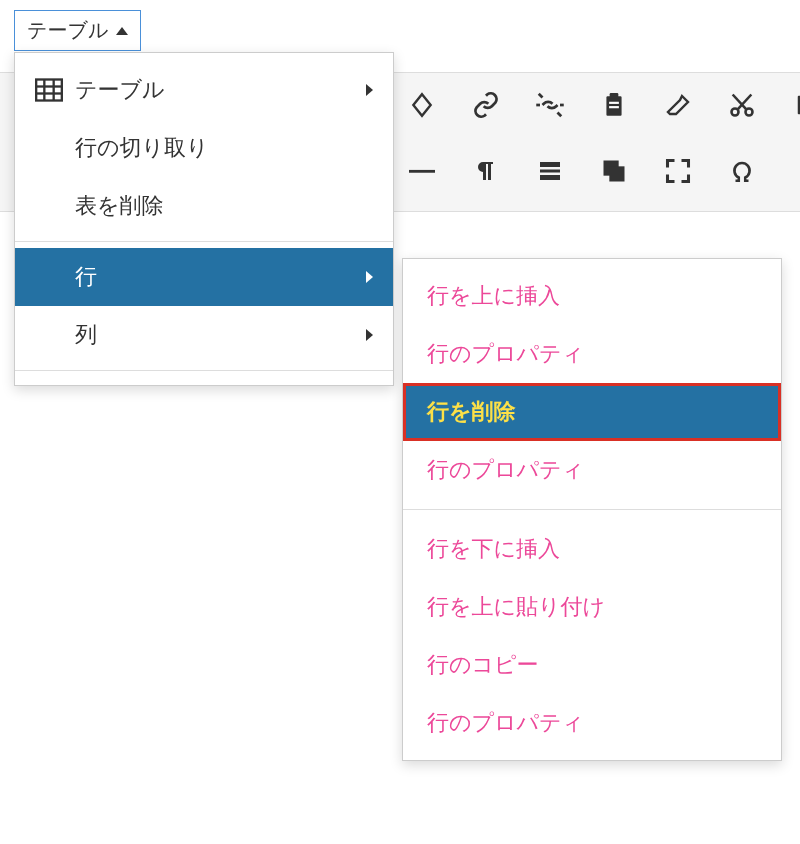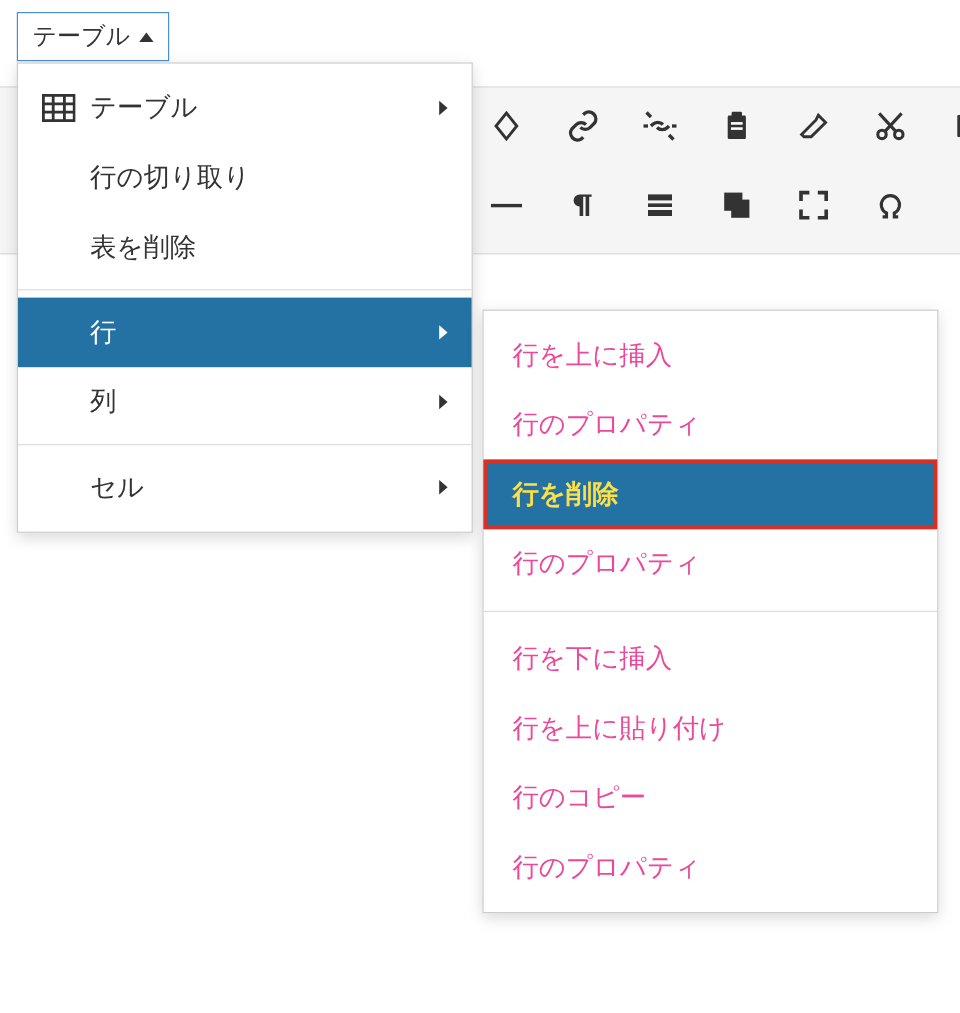--- a/index.html
+++ b/index.html
@@ -276,25 +276,20 @@
   </div>
 
   <div class="menu-item">
     <span class="icon-slot"></span>
     <span class="label">列</span>
     <span class="caret-right"></span>
   </div>
 
   <div class="menu-sep"></div>
 
-  <div class="menu-item">
-    <span class="icon-slot"></span>
-    <span class="label">セル</span>
-    <span class="caret-right"></span>
-  </div>
 
 </div>
 
 <div class="submenu">
   <div class="submenu-item">
     <span>行を上に挿入</span>
   </div>
   <div class="submenu-item">
     <span>行のプロパティ</span>
   </div>

